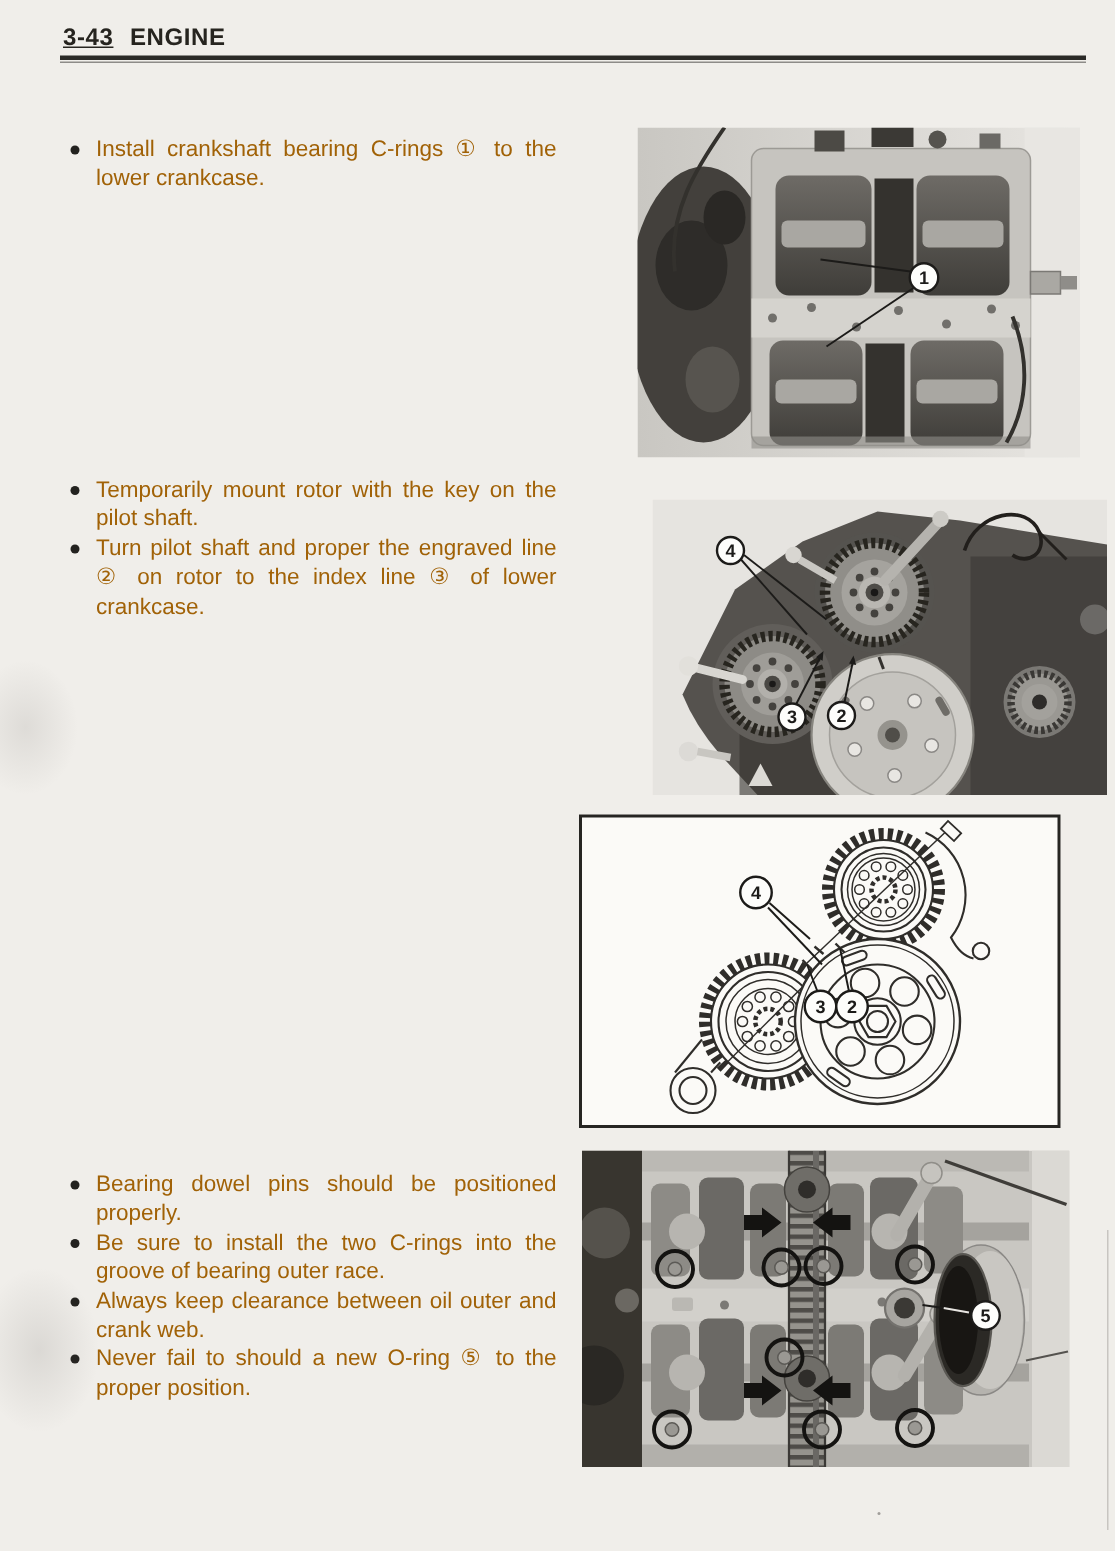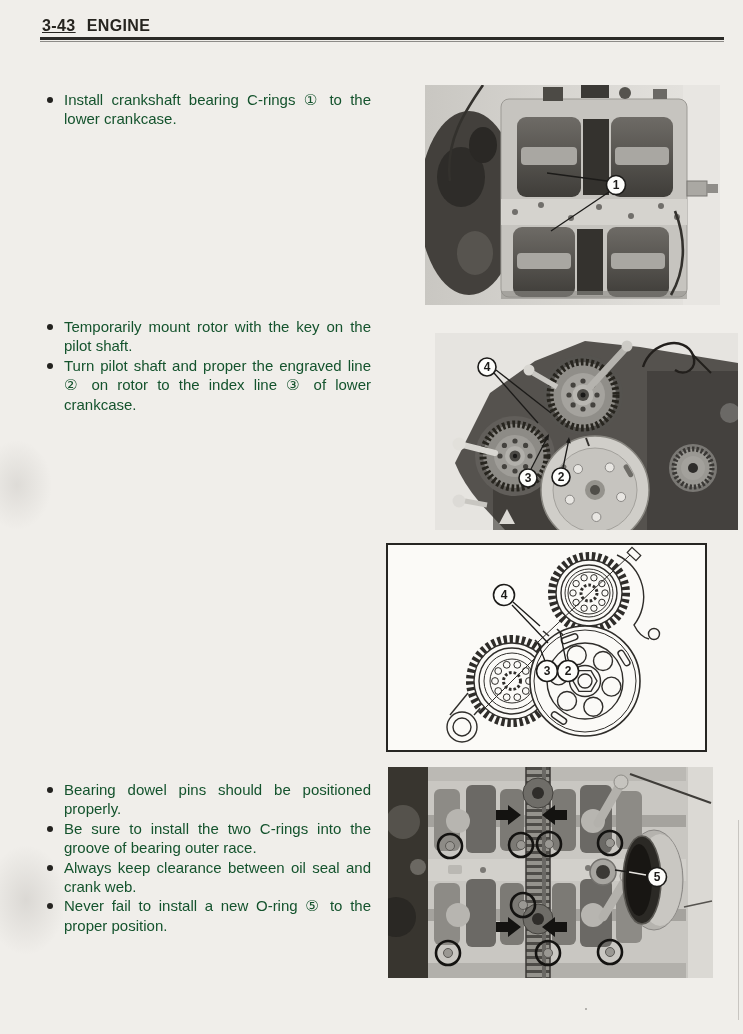--- a/index.html
+++ b/index.html
@@ -14,21 +14,21 @@
   .hdr{position:absolute;left:42px;top:17px;font-size:16px;font-weight:bold;
        letter-spacing:.4px;color:#26241f;white-space:nowrap;}
   .hdr .pgno{margin-right:11px;text-decoration:underline;}
   .rule{position:absolute;left:40px;top:37px;width:684px;}
   .rule .r1{height:3px;background:#2b2a27;}
   .rule .r2{height:1px;margin-top:1px;background:#8d8b88;}
 
   
   ul.bullets{position:absolute;list-style:none;margin:0;padding:0;width:326px;}
   ul.bullets li{position:relative;padding-left:19px;text-align:justify;
-       font-size:15px;line-height:19.4px;color:#14532d;}
+       font-size:15px;line-height:19.4px;color:#a16207;}
   ul.bullets .dot{position:absolute;left:2px;top:7px;width:6px;height:6px;
        border-radius:50%;background:#23221f;}
   #group1{left:45px;top:90px;}
   #group2{left:45px;top:317px;}
   #group3{left:45px;top:780px;}
 
   
   .fig{position:absolute;}
   #fig1{left:425px;top:85px;width:295px;height:220px;}
   #fig2{left:435px;top:333px;width:303px;height:197px;}
@@ -74,22 +74,22 @@
   </ul>
 
   <ul class="bullets" id="group2">
     <li><span class="dot"></span><span>Temporarily mount rotor with the key on the pilot shaft.</span></li>
     <li><span class="dot"></span><span>Turn pilot shaft and proper the engraved line ② on rotor to the index line ③ of lower crankcase.</span></li>
   </ul>
 
   <ul class="bullets" id="group3">
     <li><span class="dot"></span><span>Bearing dowel pins should be positioned properly.</span></li>
     <li><span class="dot"></span><span>Be sure to install the two C-rings into the groove of bearing outer race.</span></li>
-    <li><span class="dot"></span><span>Always keep clearance between oil seal and crank web.</span></li>
-    <li><span class="dot"></span><span>Never fail to install a new O-ring ⑤ to the proper position.</span></li>
+    <li><span class="dot"></span><span>Always keep clearance between oil outer and crank web.</span></li>
+    <li><span class="dot"></span><span>Never fail to should a new O-ring ⑤ to the proper position.</span></li>
   </ul>
 
   <div class="fig" id="fig1">
   <svg viewBox="0 0 295 220">
     <defs>
       <linearGradient id="f1bg" x1="0" y1="0" x2="1" y2="0">
         <stop offset="0" stop-color="#c9c7c2"></stop>
             <stop offset="1" stop-color="#e7e5e1"></stop>
       </linearGradient>
       <linearGradient id="f1ch" x1="0" y1="0" x2="0" y2="1">

